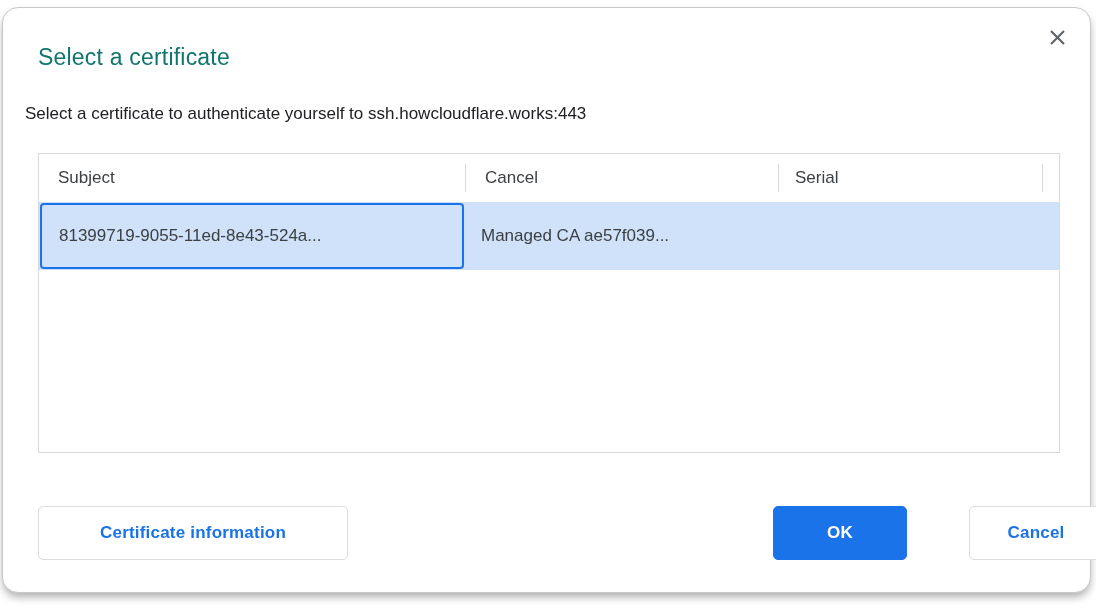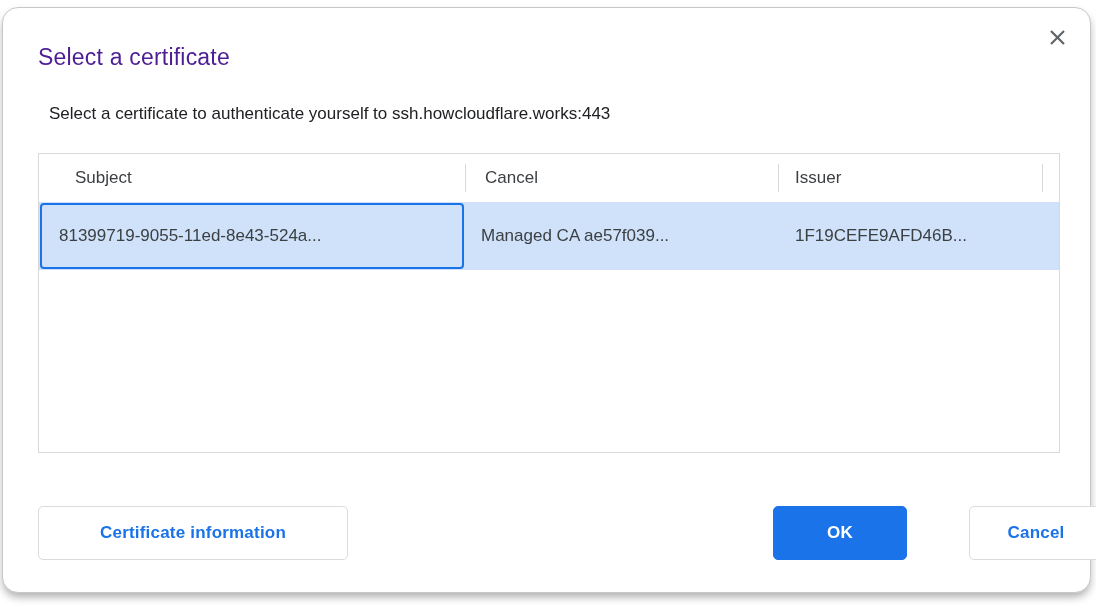--- a/index.html
+++ b/index.html
@@ -28,27 +28,27 @@
     width: 22px; height: 22px;
     display: flex; align-items: center; justify-content: center;
     cursor: pointer;
   }
   .close-btn svg { display: block; }
 
   .title {
     position: absolute;
     left: 35px; top: 36px;
     font-size: 23px;
-    color: #4c1d95;
+    color: #0f766e;
     letter-spacing: 0.2px;
   }
 
   .subtitle {
     position: absolute;
-    left: 46px; top: 96px;
+    left: 22px; top: 96px;
     font-size: 17px;
     color: #202124;
   }
 
   
   .cert-table {
     position: absolute;
     left: 35px; top: 145px;
     width: 1022px; height: 300px;
     border: 1px solid #d9d9d9;
@@ -60,21 +60,21 @@
     left: 0; top: 0; right: 0;
     height: 48px;
   }
   .th {
     position: absolute;
     top: 0; height: 48px;
     display: flex; align-items: center;
     font-size: 17px;
     color: #3c4043;
   }
-  .th-subject { left: 36px; }
+  .th-subject { left: 19px; }
   .th-issuer  { left: 446px; }
   .th-serial  { left: 756px; }
   .col-sep {
     position: absolute;
     top: 10px; height: 28px;
     width: 1px;
     background: #d9d9d9;
   }
   .sep-1 { left: 426px; }
   .sep-2 { left: 739px; }
@@ -147,30 +147,29 @@
     </svg>
   </div>
 
   <div class="title">Select a certificate</div>
   <div class="subtitle">Select a certificate to authenticate yourself to ssh.howcloudflare.works:443</div>
 
   <div class="cert-table">
     <div class="tbl-header">
       <div class="th th-subject">Subject</div>
       <div class="th th-issuer">Cancel</div>
-      <div class="th th-serial">Issuer</div>
+      <div class="th th-serial">Serial</div>
       <div class="col-sep sep-1"></div>
       <div class="col-sep sep-2"></div>
       <div class="col-sep sep-3"></div>
     </div>
 
     <div class="cert-row">
       <div class="cell cell-subject">81399719-9055-11ed-8e43-524a...</div>
       <div class="cell cell-issuer">Managed CA ae57f039...</div>
-      <div class="cell cell-serial">1F19CEFE9AFD46B...</div>
     </div>
     <div class="focus-ring"></div>
   </div>
 
   <div class="btn btn-outline btn-cert-info">Certificate information</div>
   <div class="btn btn-primary btn-ok">OK</div>
   <div class="btn btn-outline btn-cancel">Cancel</div>
 
 </div>
 

